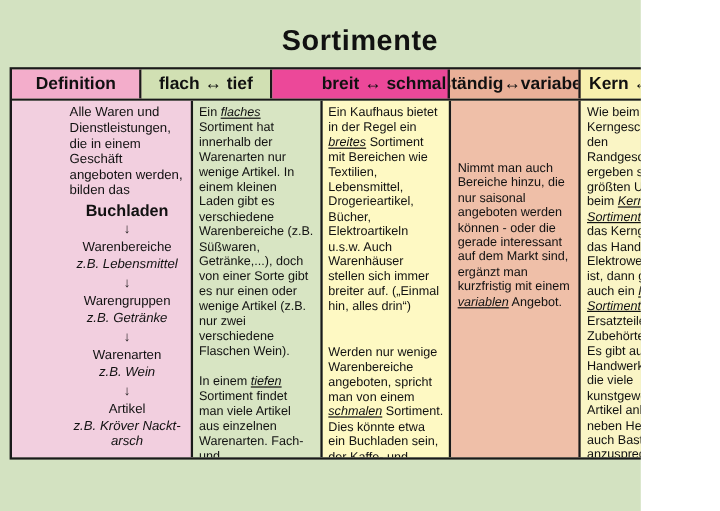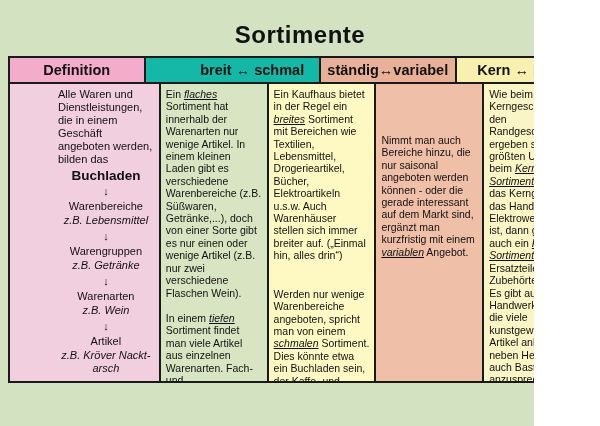--- a/index.html
+++ b/index.html
@@ -57,21 +57,22 @@
 
 <div class="page" style="background-color: rgb(211, 226, 193);">
   <div class="title">Sortimente</div>
   <div class="badge">
     <span>6</span>
   </div>
 
   <div class="tbl">
     <div class="row rhead">
       <div class="cell th" style="background-color: rgb(243, 173, 203);">Definition</div>
-      <div class="cell th" style="background-color: #14b8a6; padding-left: 40px;">breit ↔ schmal</div>
+      <div class="cell th" style="background-color: rgb(209, 224, 179);">flach ↔ tief</div>
+      <div class="cell th" style="background-color: #ec4899; padding-left: 40px;">breit ↔ schmal</div>
       <div class="cell th" style="background-color: rgb(233, 176, 152);">ständig↔variabel</div>
       <div class="cell th" style="background-color: rgb(247, 240, 174);">Kern ↔ Rand</div>
     </div>
 
     <div class="row rbody">
       <div class="cell td col-def" style="background-color: rgb(242, 207, 223); padding-left: 48px;">
         <div class="intro">Alle Waren und Dienstleistungen, die in einem Geschäft angeboten werden, bilden das</div>
         <div>
             <div class="hterm hmain">Buchladen</div>
             <div class="harrow">↓</div>

